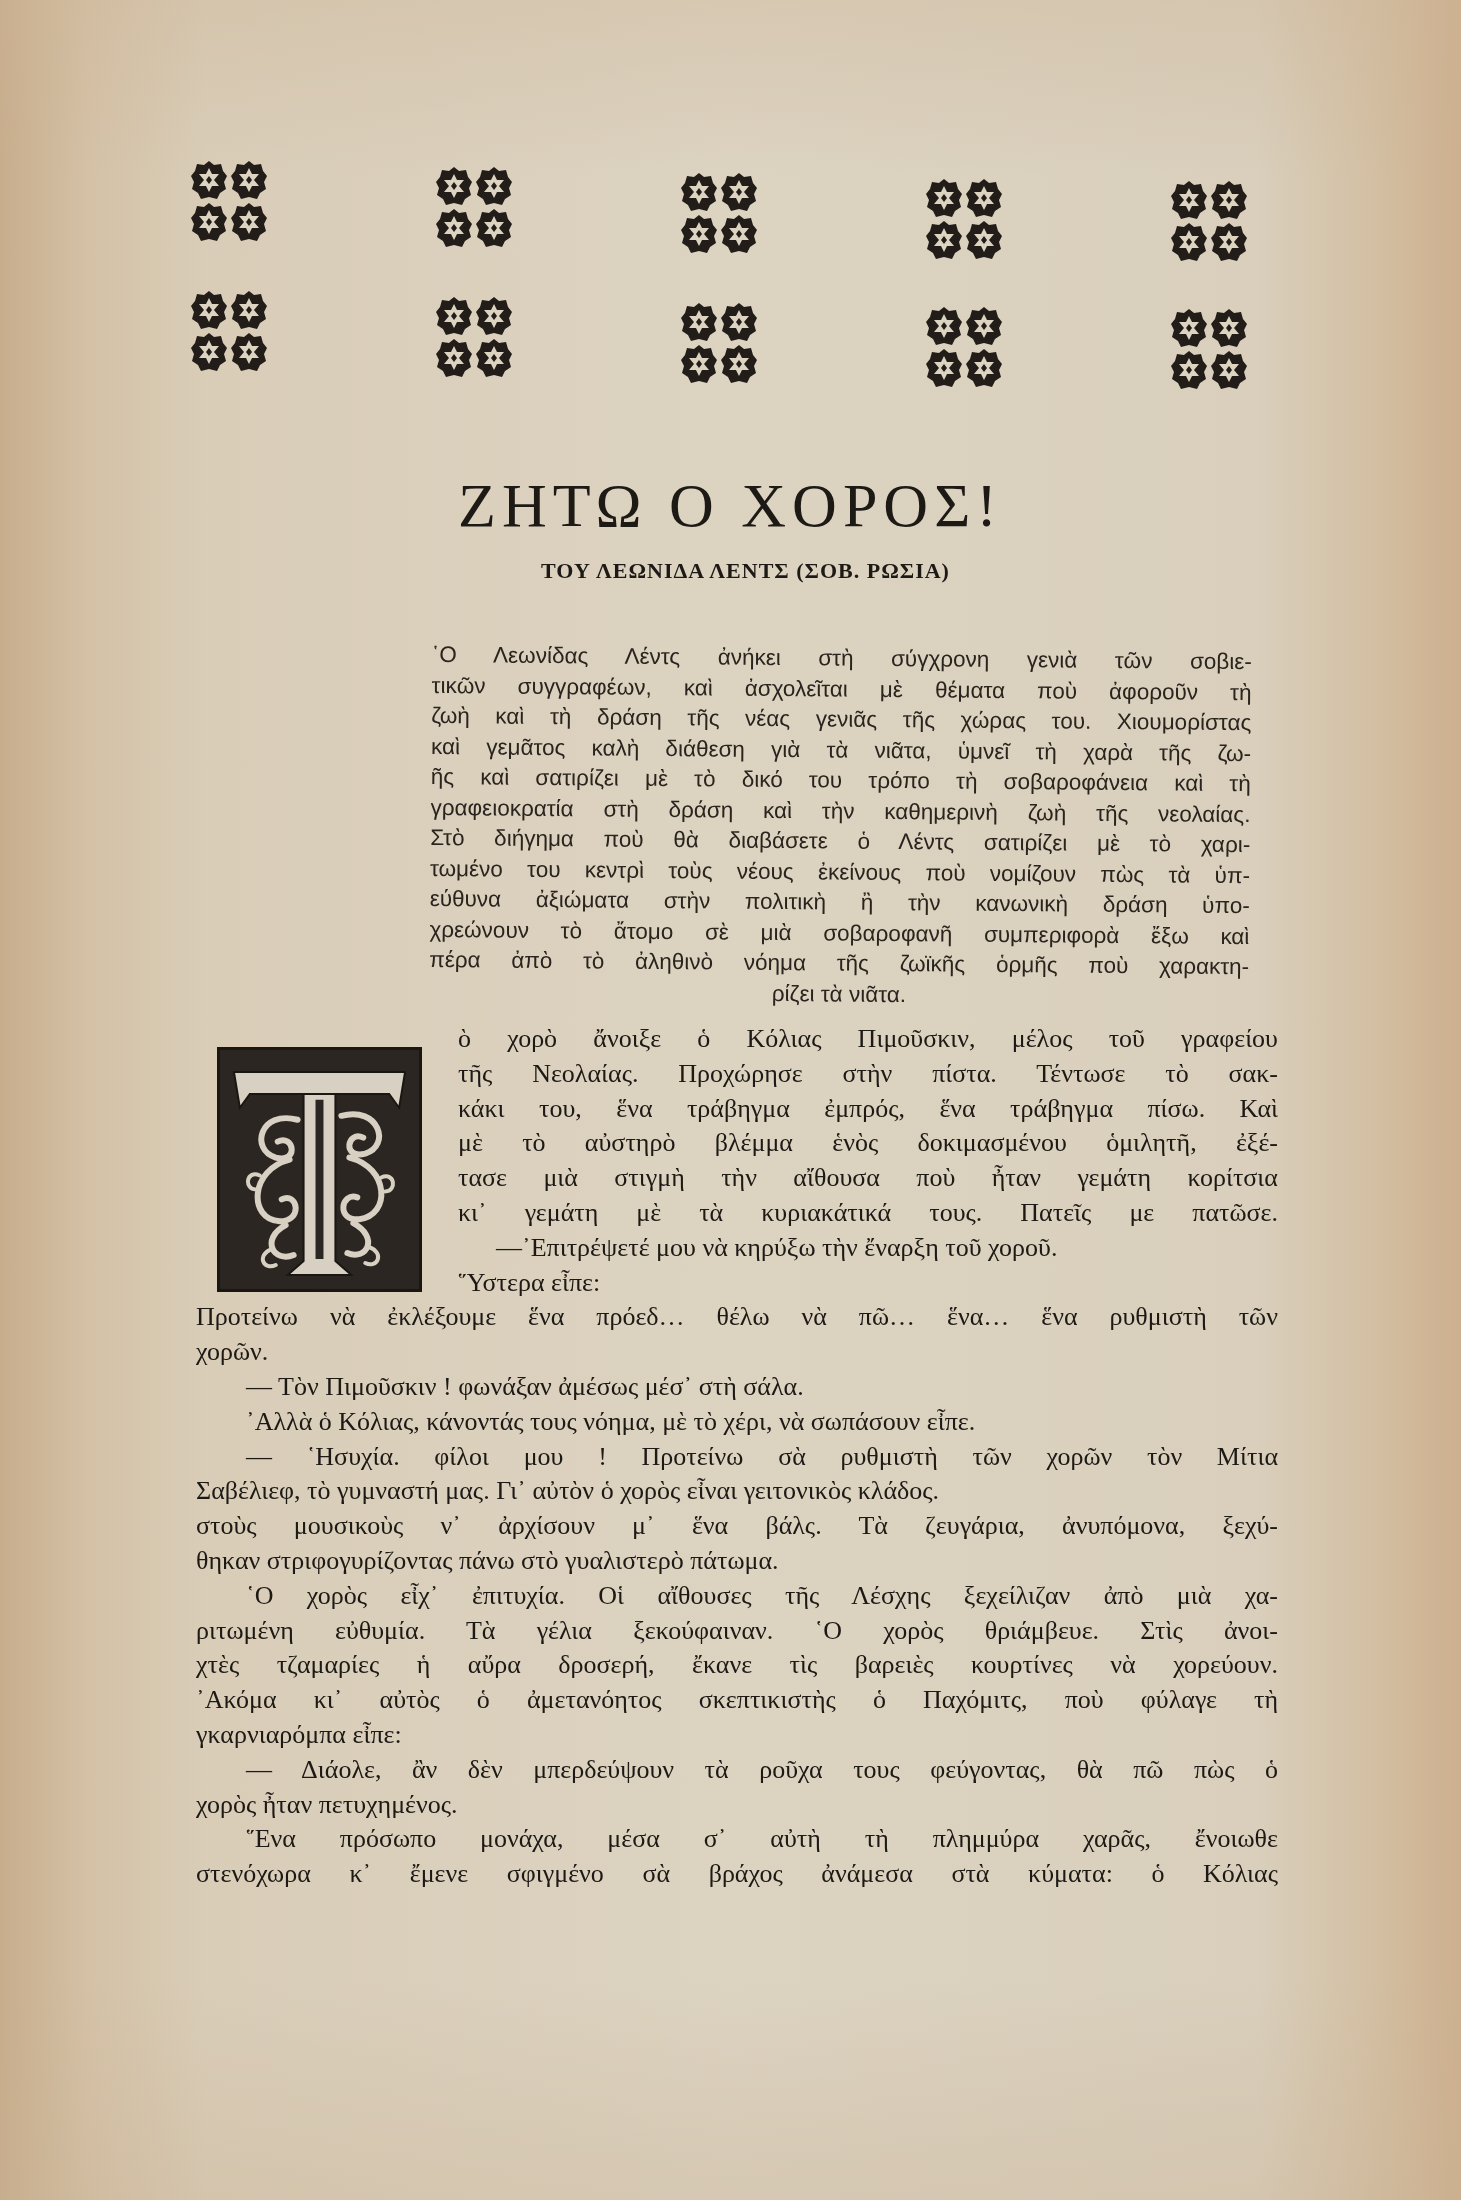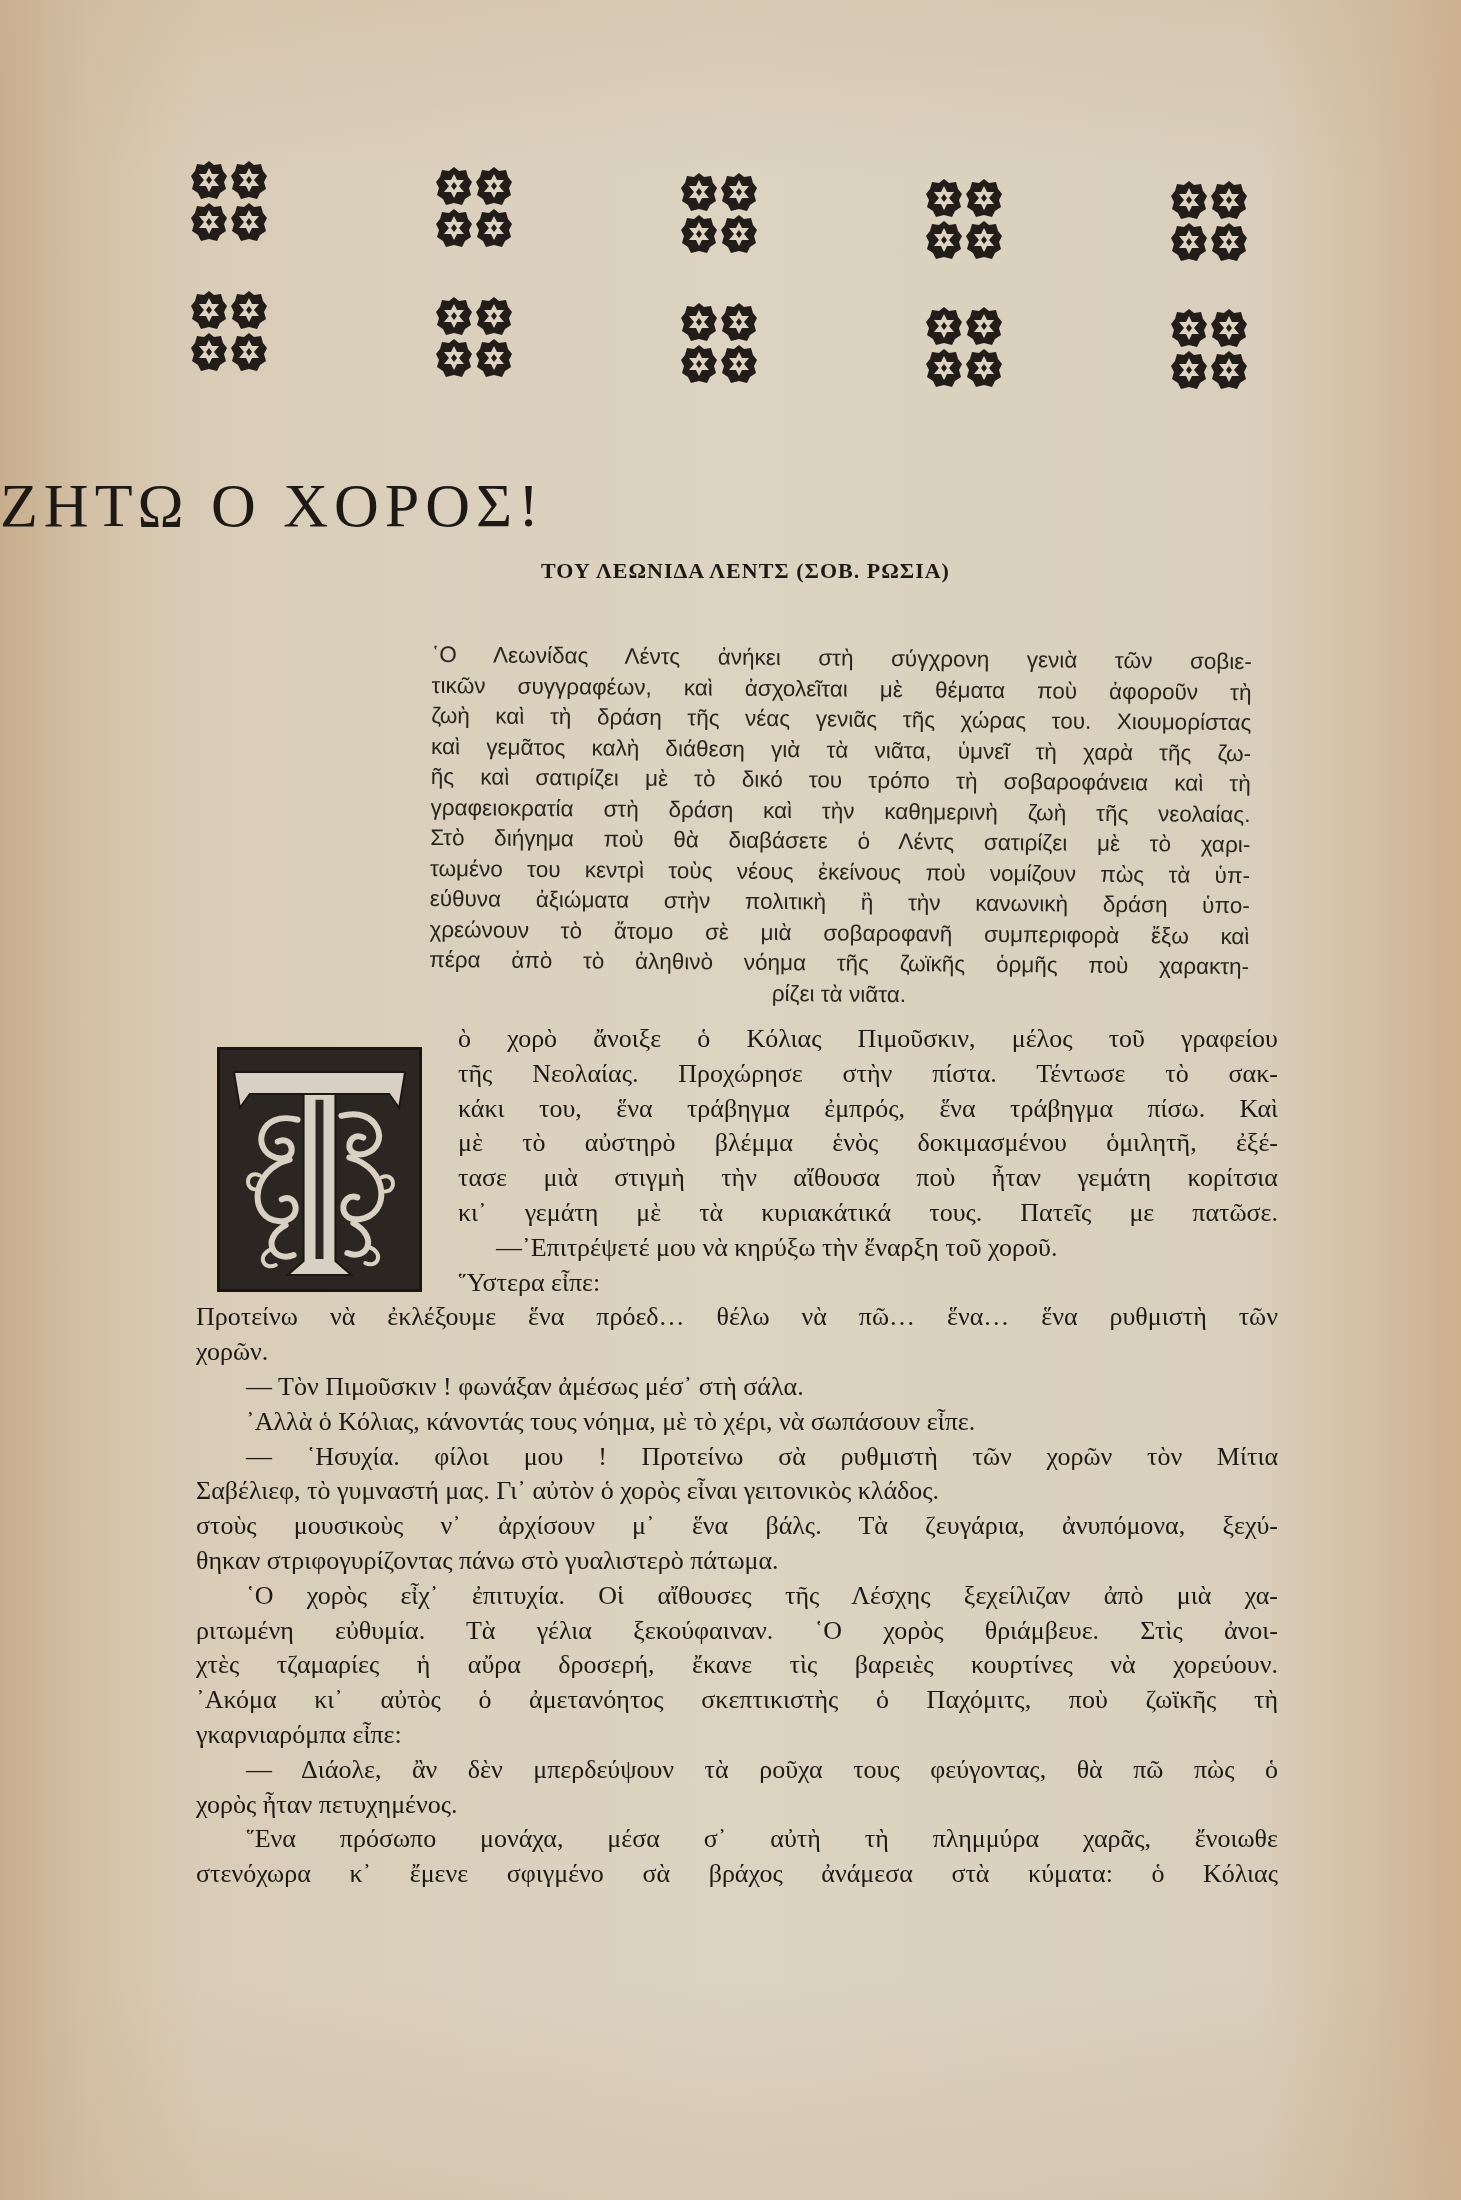--- a/index.html
+++ b/index.html
@@ -29,21 +29,21 @@
     .orn-row:nth-child(1) .orn:nth-child(4) { margin-top: 18px; }
     .orn-row:nth-child(1) .orn:nth-child(5) { margin-top: 20px; }
     .orn-row:nth-child(2) .orn:nth-child(2) { margin-top: 6px; }
     .orn-row:nth-child(2) .orn:nth-child(3) { margin-top: 12px; }
     .orn-row:nth-child(2) .orn:nth-child(4) { margin-top: 16px; }
     .orn-row:nth-child(2) .orn:nth-child(5) { margin-top: 18px; }
     .rosette svg { width: 38px; height: 40px; display: block; }
 
     .title {
       position: absolute; left: 0; width: 1461px; top: 470px;
-      text-align: left; font-size: 62px; letter-spacing: 6px; font-weight: normal;
+      text-align: center; font-size: 62px; letter-spacing: 6px; font-weight: normal;
       margin: 0; color: #1d1915;
     }
     .byline {
       position: absolute; left: 0; width: 1461px; top: 558px;
       text-align: center; font-size: 22px; letter-spacing: 1px; margin: 0;
       padding-left: 30px; box-sizing: border-box; color: #1d1915;
     }
     .intro {
       position: absolute; left: 432px; top: 640px; width: 820px;
       font-size: 22.5px; line-height: 30.5px; text-align: justify;
@@ -430,19 +430,19 @@
   <span class="line">χορῶν.</span>
   <span class="line indent">— Τὸν Πιμοῦσκιν ! φωνάξαν ἀμέσως μέσ᾿ στὴ σάλα.</span>
   <span class="line indent">᾿Αλλὰ ὁ Κόλιας, κάνοντάς τους νόημα, μὲ τὸ χέρι, νὰ σωπάσουν εἶπε.</span>
   <span class="line j indent">— ῾Ησυχία. φίλοι μου ! Προτείνω σὰ ρυθμιστὴ τῶν χορῶν τὸν Μίτια</span>
   <span class="line">Σαβέλιεφ, τὸ γυμναστή μας. Γι᾿ αὐτὸν ὁ χορὸς εἶναι γειτονικὸς κλάδος.</span>
   <span class="line j">στοὺς μουσικοὺς ν᾿ ἀρχίσουν μ᾿ ἕνα βάλς. Τὰ ζευγάρια, ἀνυπόμονα, ξεχύ-</span>
   <span class="line">θηκαν στριφογυρίζοντας πάνω στὸ γυαλιστερὸ πάτωμα.</span>
   <span class="line j indent">῾Ο χορὸς εἶχ᾿ ἐπιτυχία. Οἱ αἴθουσες τῆς Λέσχης ξεχείλιζαν ἀπὸ μιὰ χα-</span>
   <span class="line j">ριτωμένη εὐθυμία. Τὰ γέλια ξεκούφαιναν. ῾Ο χορὸς θριάμβευε. Στὶς ἀνοι-</span>
   <span class="line j">χτὲς τζαμαρίες ἡ αὔρα δροσερή, ἔκανε τὶς βαρειὲς κουρτίνες νὰ χορεύουν.</span>
-  <span class="line j">᾿Ακόμα κι᾿ αὐτὸς ὁ ἀμετανόητος σκεπτικιστὴς ὁ Παχόμιτς, ποὺ ζωϊκῆς τὴ</span>
+  <span class="line j">᾿Ακόμα κι᾿ αὐτὸς ὁ ἀμετανόητος σκεπτικιστὴς ὁ Παχόμιτς, ποὺ φύλαγε τὴ</span>
   <span class="line">γκαρνιαρόμπα εἶπε:</span>
   <span class="line j indent">— Διάολε, ἂν δὲν μπερδεύψουν τὰ ροῦχα τους φεύγοντας, θὰ πῶ πὼς ὁ</span>
   <span class="line">χορὸς ἦταν πετυχημένος.</span>
   <span class="line j indent">῞Ενα πρόσωπο μονάχα, μέσα σ᾿ αὐτὴ τὴ πλημμύρα χαρᾶς, ἔνοιωθε</span>
   <span class="line j">στενόχωρα κ᾿ ἔμενε σφιγμένο σὰ βράχος ἀνάμεσα στὰ κύματα: ὁ Κόλιας</span>
 </div>
 
 </body></html>

